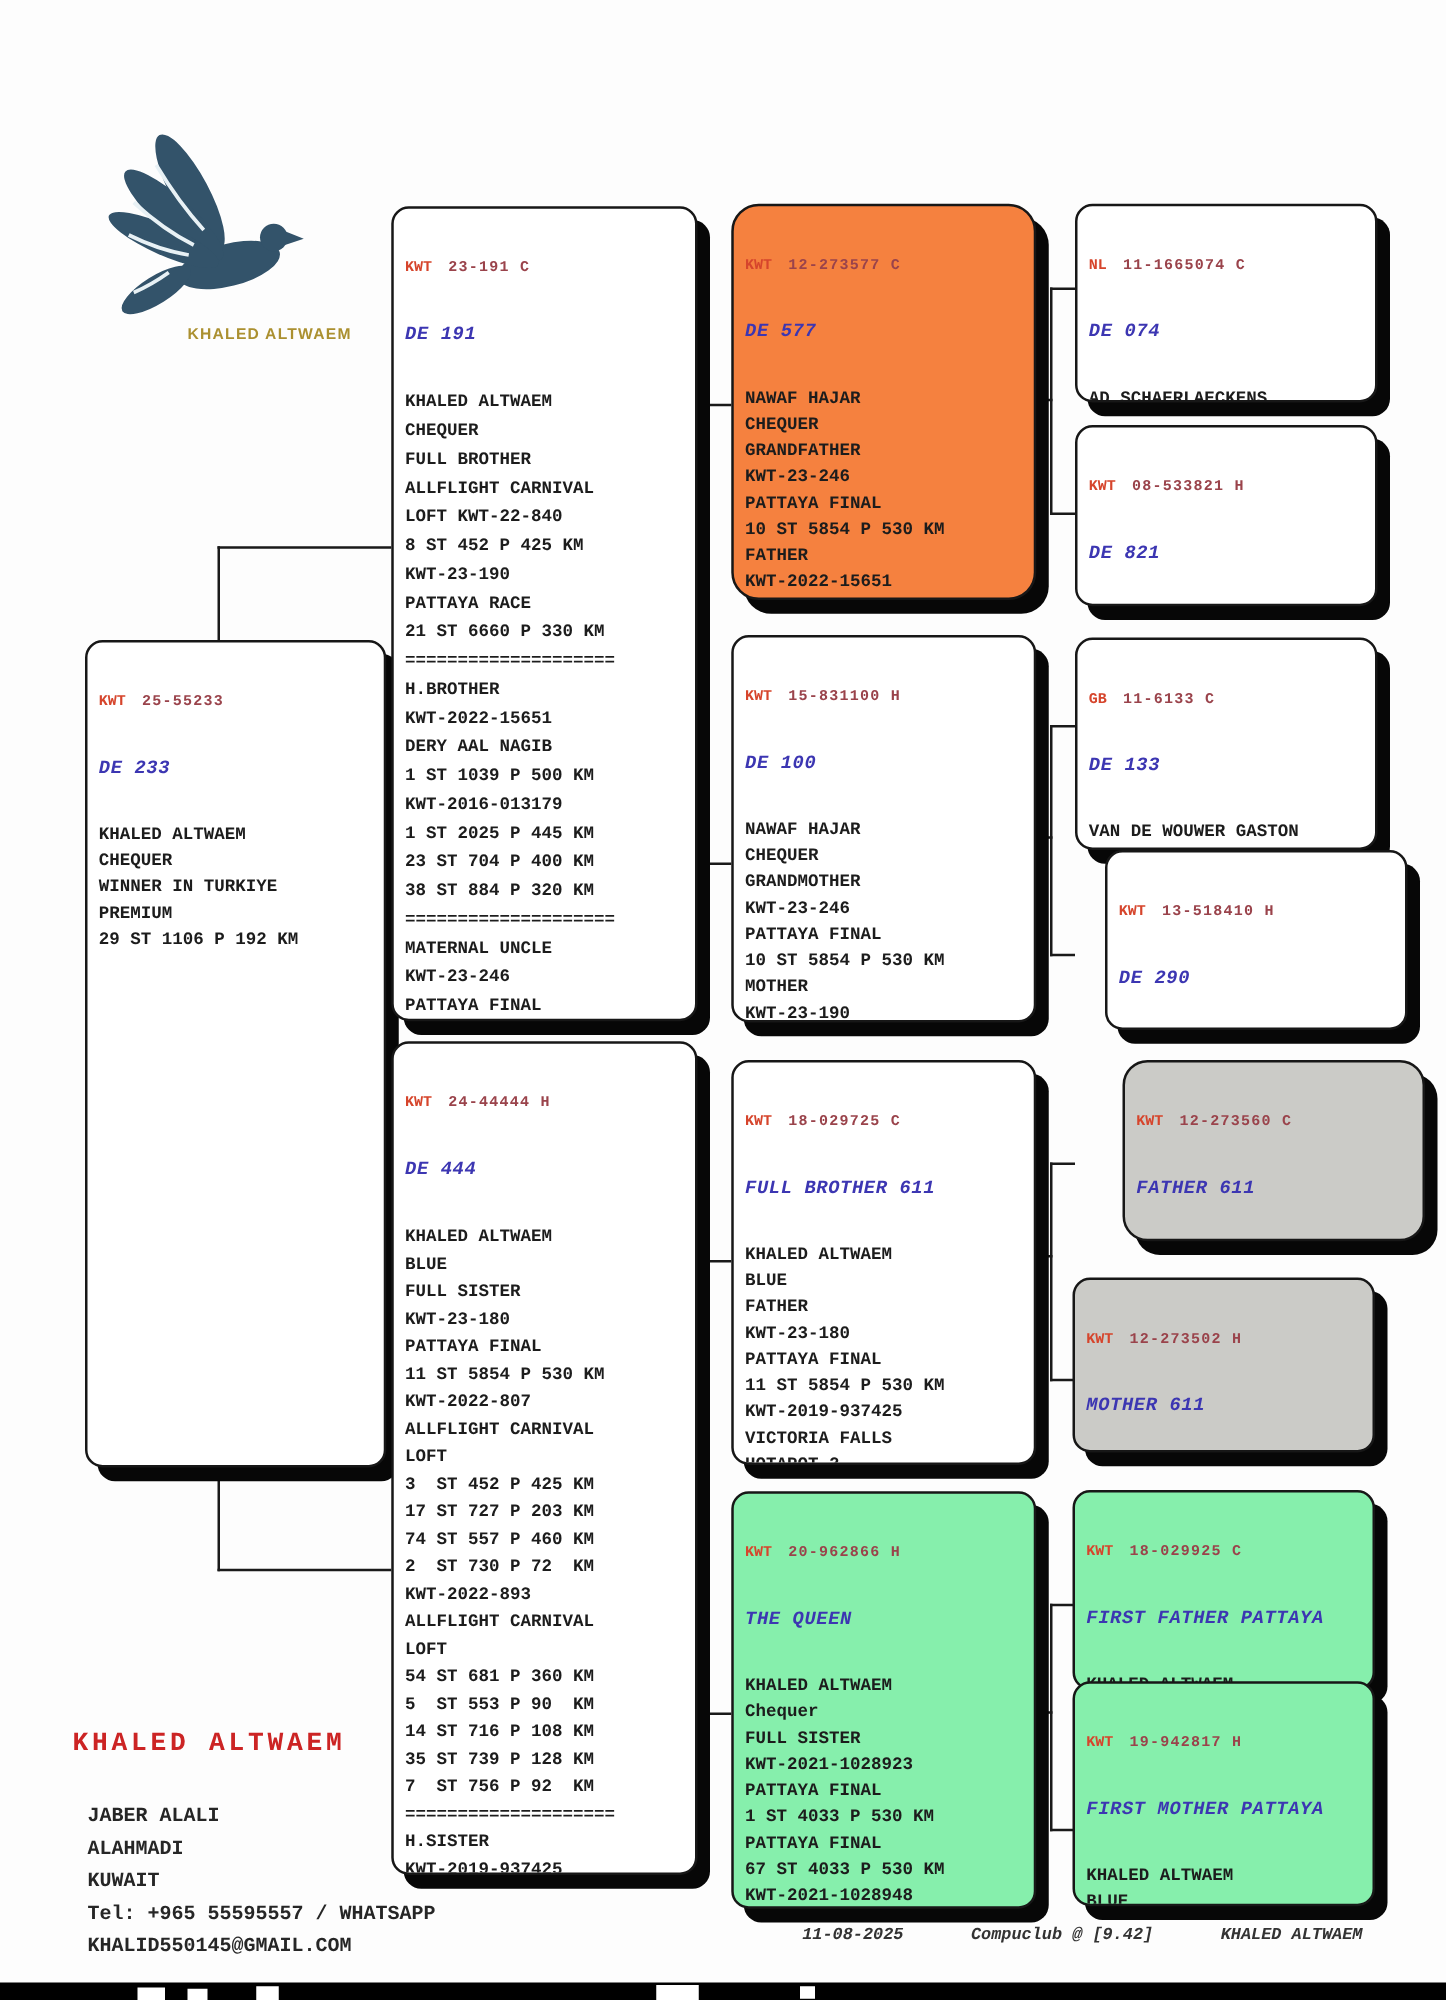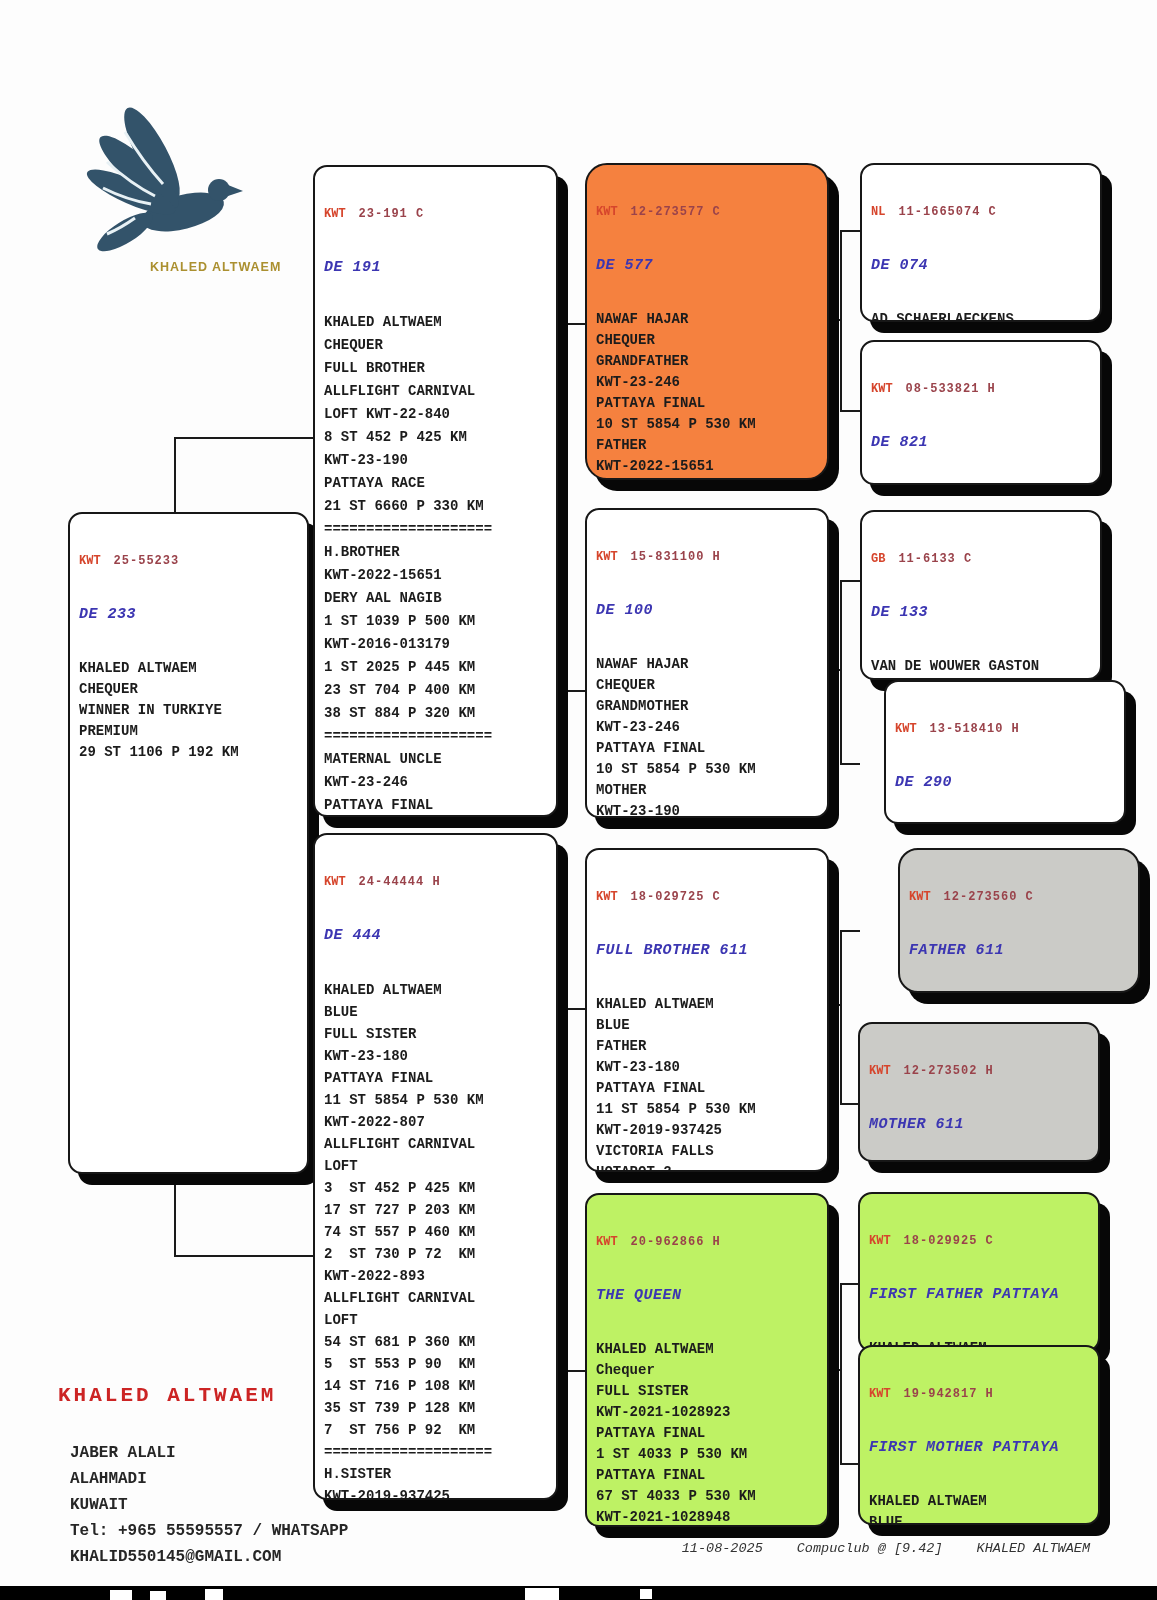--- a/index.html
+++ b/index.html
@@ -9,39 +9,39 @@
          font-family:"Liberation Sans", sans-serif;font-size:29px;font-weight:400;color:#181818;letter-spacing:0.5px;}
   
   .logo{position:absolute;left:55px;top:92px;width:230px;height:195px;}
   .brand{position:absolute;left:95px;top:168px;width:180px;
          font-family:"Liberation Sans", sans-serif;font-size:12.5px;font-weight:bold;color:#ab9030;letter-spacing:1px;}
   
   .pbox{position:absolute;background:#ffffff;border:2px solid #171717;border-radius:14px;
         box-shadow:10px 11px 0 #070707;padding:4px 9px;overflow:hidden;white-space:pre;
         font-size:14px;font-weight:bold;color:#1c1c1c;}
   .pbox.orange{background:#f5813f;}
-  .pbox.yellow{background:#bef264;font-family:Liberation Mono, monospace;}
+  .pbox.yellow{background:#86efac;font-family:Liberation Mono, monospace;}
   .pbox.gray{background:#cbcbc7;}
   .ring{font-size:12px;line-height:22px;}
   .rp{color:#d6452c;margin-right:13px;}
   .rr{color:#9a434b;letter-spacing:1px;}
   .sub{color:#3c36b2;font-style:italic;font-size:15px;line-height:22px;letter-spacing:0.5px;}
   .tline{line-height:21px;}
   .lh22 .tline{line-height:22px;}
   .lh23 .tline{line-height:23px;}
   
   .conn{position:absolute;background:#1a1a1a;}
   
   .owner-name{position:absolute;left:58px;top:1384px;margin:0;
         font-family:"Liberation Mono", monospace;font-size:21px;font-weight:bold;color:#cc2424;letter-spacing:3px;}
   .owner-lines{position:absolute;left:70px;top:1420px;font-size:16px;font-weight:bold;color:#262626;white-space:pre;margin-top:20px;}
   .owner-lines .tline{line-height:26px;}
   
-  .footer{position:absolute;right:67px;top:1541px;display:flex;gap:34px;
-        font-size:13.5px;font-weight:normal;font-style:italic;color:#333;}
+  .footer{position:absolute;right:67px;top:1541px;display:flex;gap:54px;
+        font-size:13.5px;font-weight:bold;font-style:italic;color:#333;}
   
   .band{position:absolute;left:0;top:1586px;width:1157px;height:14px;background:#000;}
   .mark{position:absolute;background:#ffffff;}
 </style>
 </head>
 <body>
 
 <div class="sheet">
 
 

